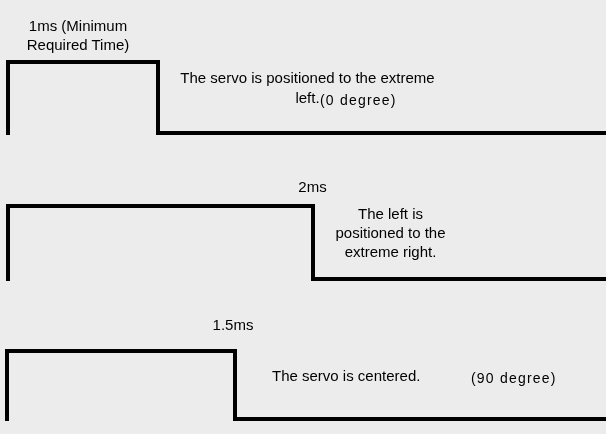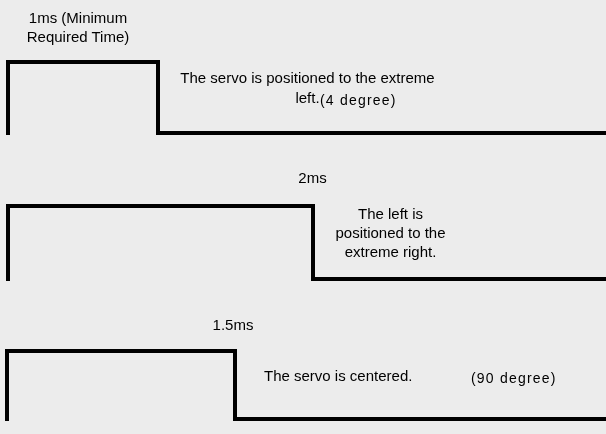--- a/index.html
+++ b/index.html
@@ -46,46 +46,46 @@
     letter-spacing: 1.2px;
     line-height: 18px;
     white-space: nowrap;
   }
 </style>
 </head>
 <body>
 
 <div class="stage">
 
-  <div class="txt pulse-label" style="left:3px; top:8px; width:150px;">1ms (Minimum
+  <div class="txt pulse-label" style="left:3px; top:16px; width:150px;">1ms (Minimum
 Required Time)</div>
 
   <div class="seg" style="left:6px; top:60px; width:4px; height:75px;"></div>
   <div class="seg" style="left:6px; top:60px; width:154px; height:4px;"></div>
   <div class="seg" style="left:156px; top:60px; width:4px; height:75px;"></div>
   <div class="seg" style="left:156px; top:131px; width:450px; height:4px;"></div>
 
   <div class="txt caption caption-left-line" style="left:160px; top:68px; width:295px;">The servo is positioned to the extreme
 left.</div>
-  <div class="txt degree-note" style="left:320px; top:91px;">(4 degree)</div>
+  <div class="txt degree-note" style="left:320px; top:91px;">(0 degree)</div>
 
-  <div class="txt pulse-label" style="left:290px; top:168px; width:45px;">2ms</div>
+  <div class="txt pulse-label" style="left:290px; top:177px; width:45px;">2ms</div>
 
   <div class="seg" style="left:6px; top:204px; width:4px; height:77px;"></div>
   <div class="seg" style="left:6px; top:204px; width:309px; height:4px;"></div>
   <div class="seg" style="left:311px; top:204px; width:4px; height:77px;"></div>
   <div class="seg" style="left:311px; top:277px; width:295px; height:4px;"></div>
 
   <div class="txt caption" style="left:303px; top:204px; width:175px; line-height:19px;">The left is
 positioned to the
 extreme right.</div>
 
   <div class="txt pulse-label" style="left:209px; top:315px; width:48px;text-align:center;">1.5ms</div>
 
   <div class="seg" style="left:5px; top:349px; width:4px; height:72px;"></div>
   <div class="seg" style="left:5px; top:349px; width:232px; height:4px;"></div>
   <div class="seg" style="left:233px; top:349px; width:4px; height:72px;"></div>
   <div class="seg" style="left:233px; top:417px; width:373px; height:4px;"></div>
 
-  <div class="txt caption caption-plain" style="left:264px; top:367px;text-align:center;">The servo is centered.</div>
+  <div class="txt caption caption-plain" style="left:272px; top:367px;text-align:center;">The servo is centered.</div>
   <div class="txt degree-note" style="left:452px; top:369px;margin-left:19px;">(90 degree)</div>
 
 </div>
 
 </body></html>

